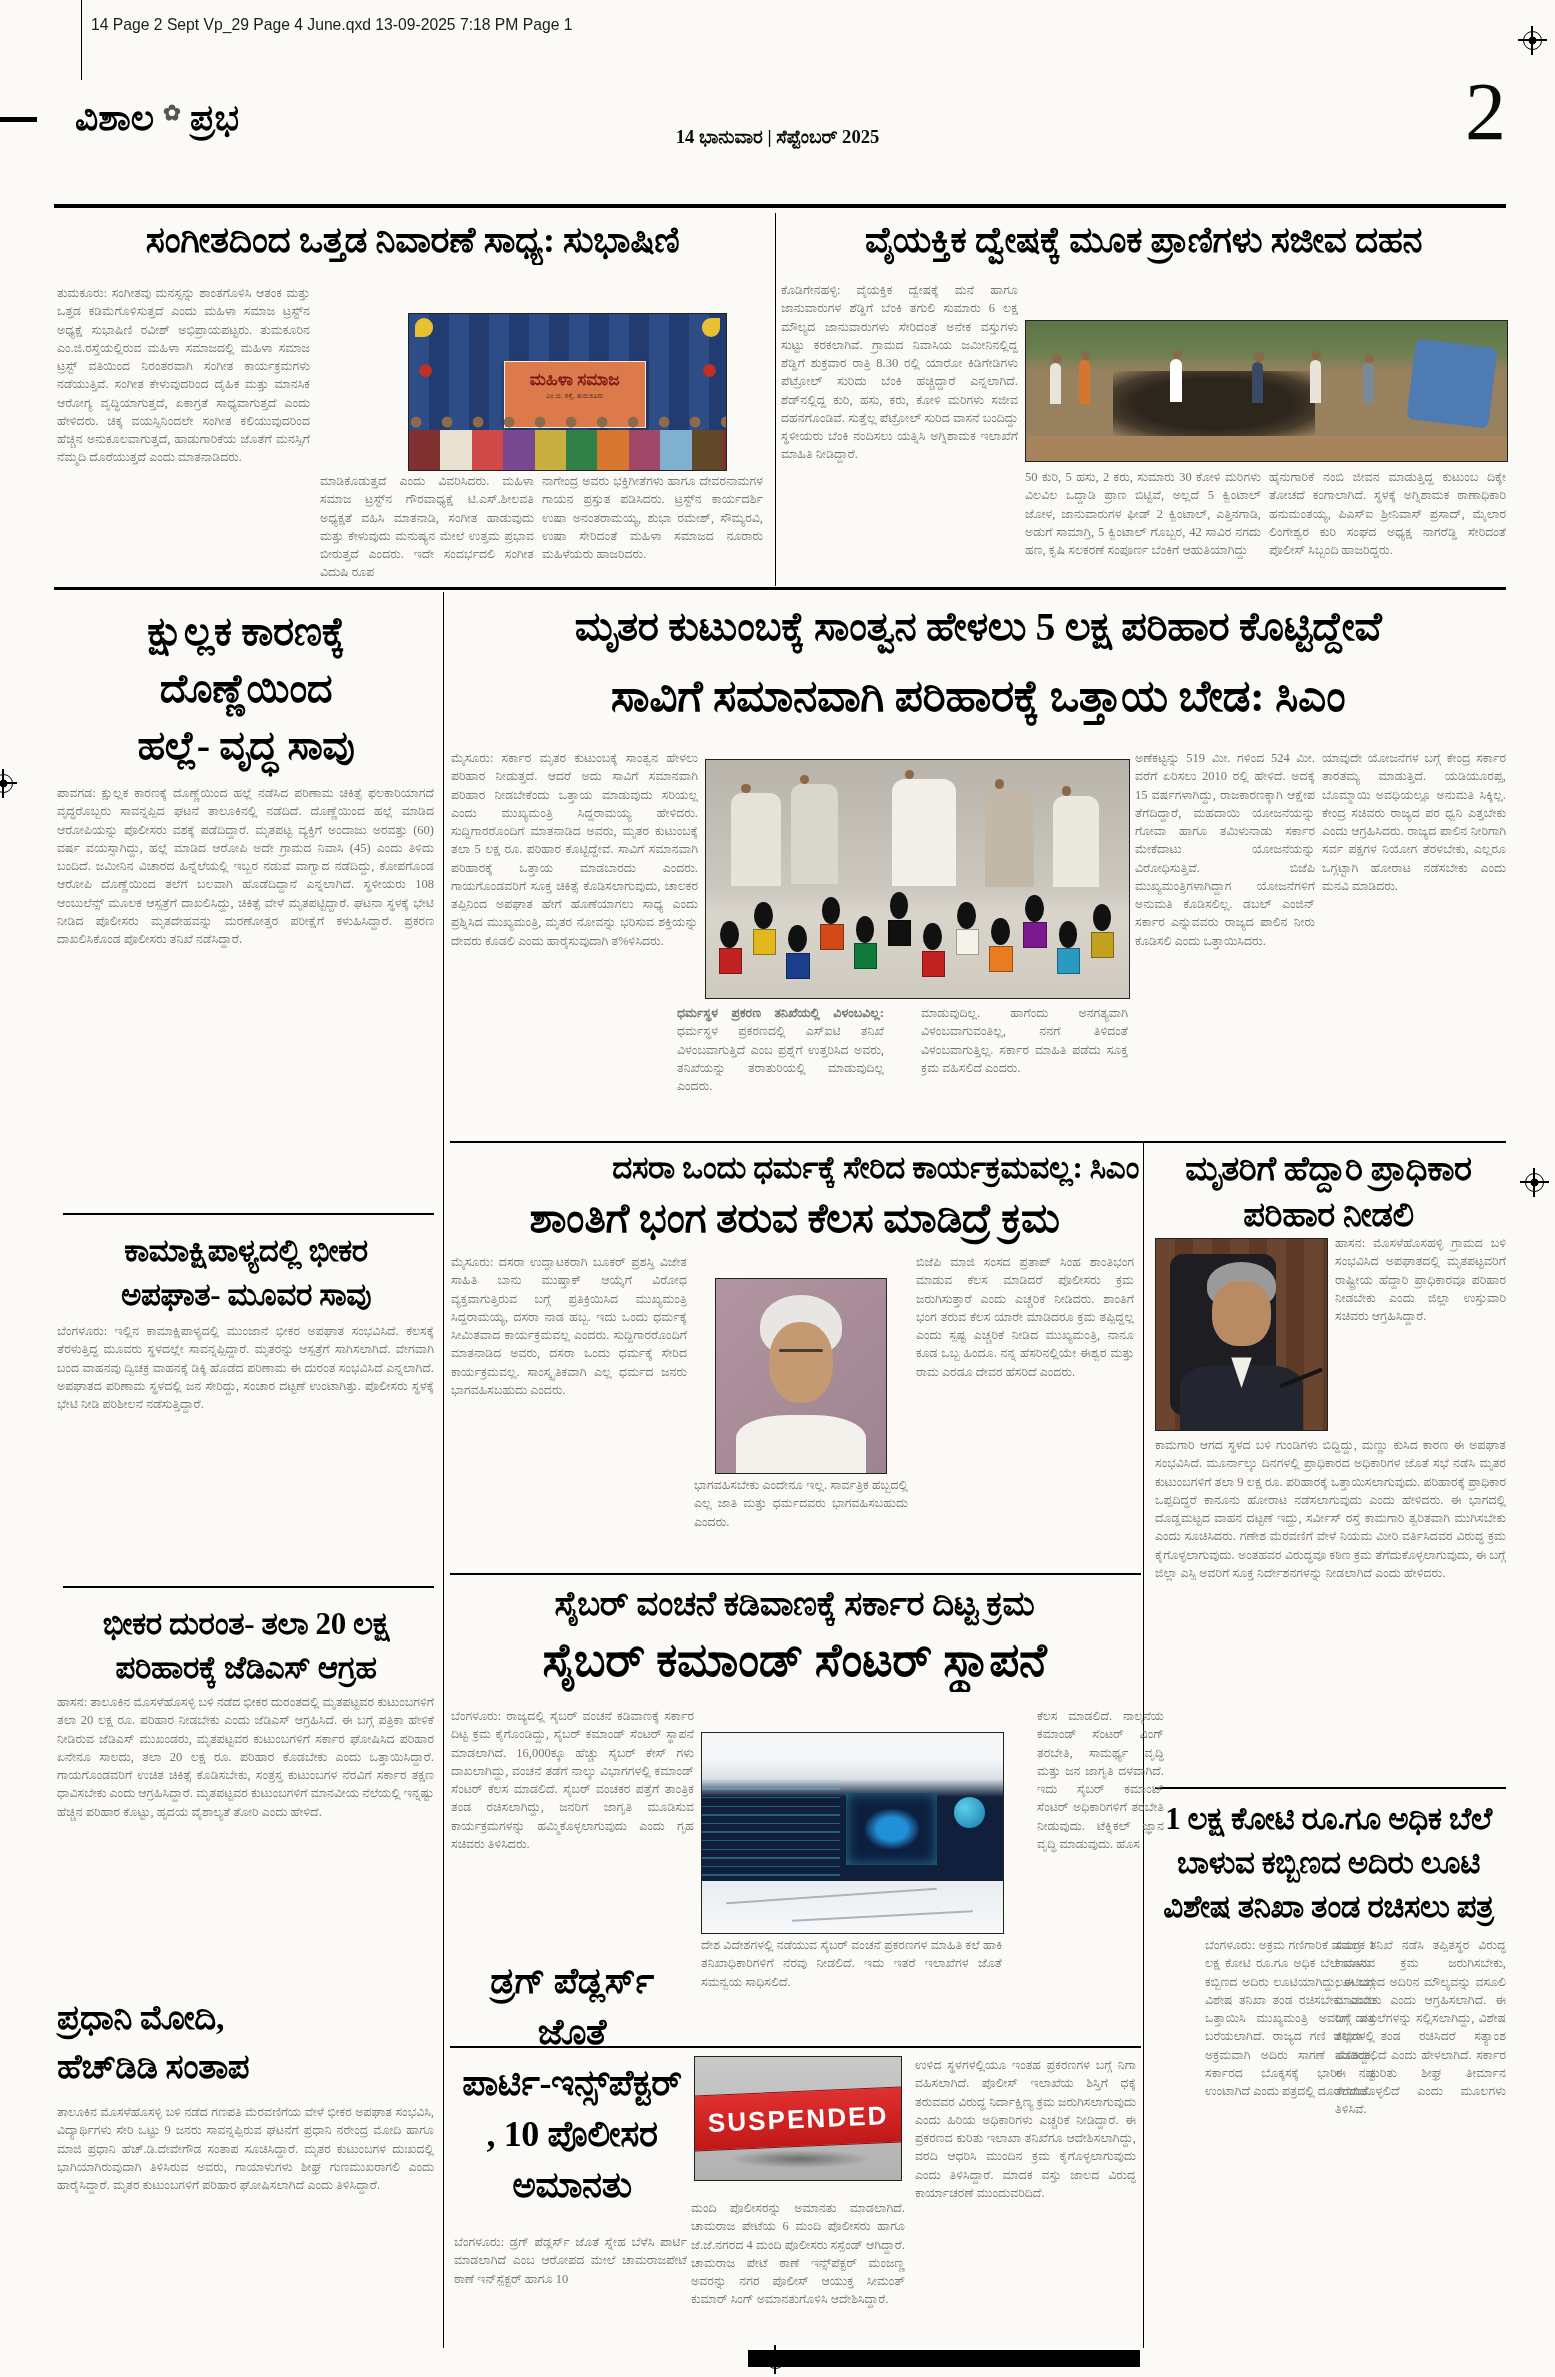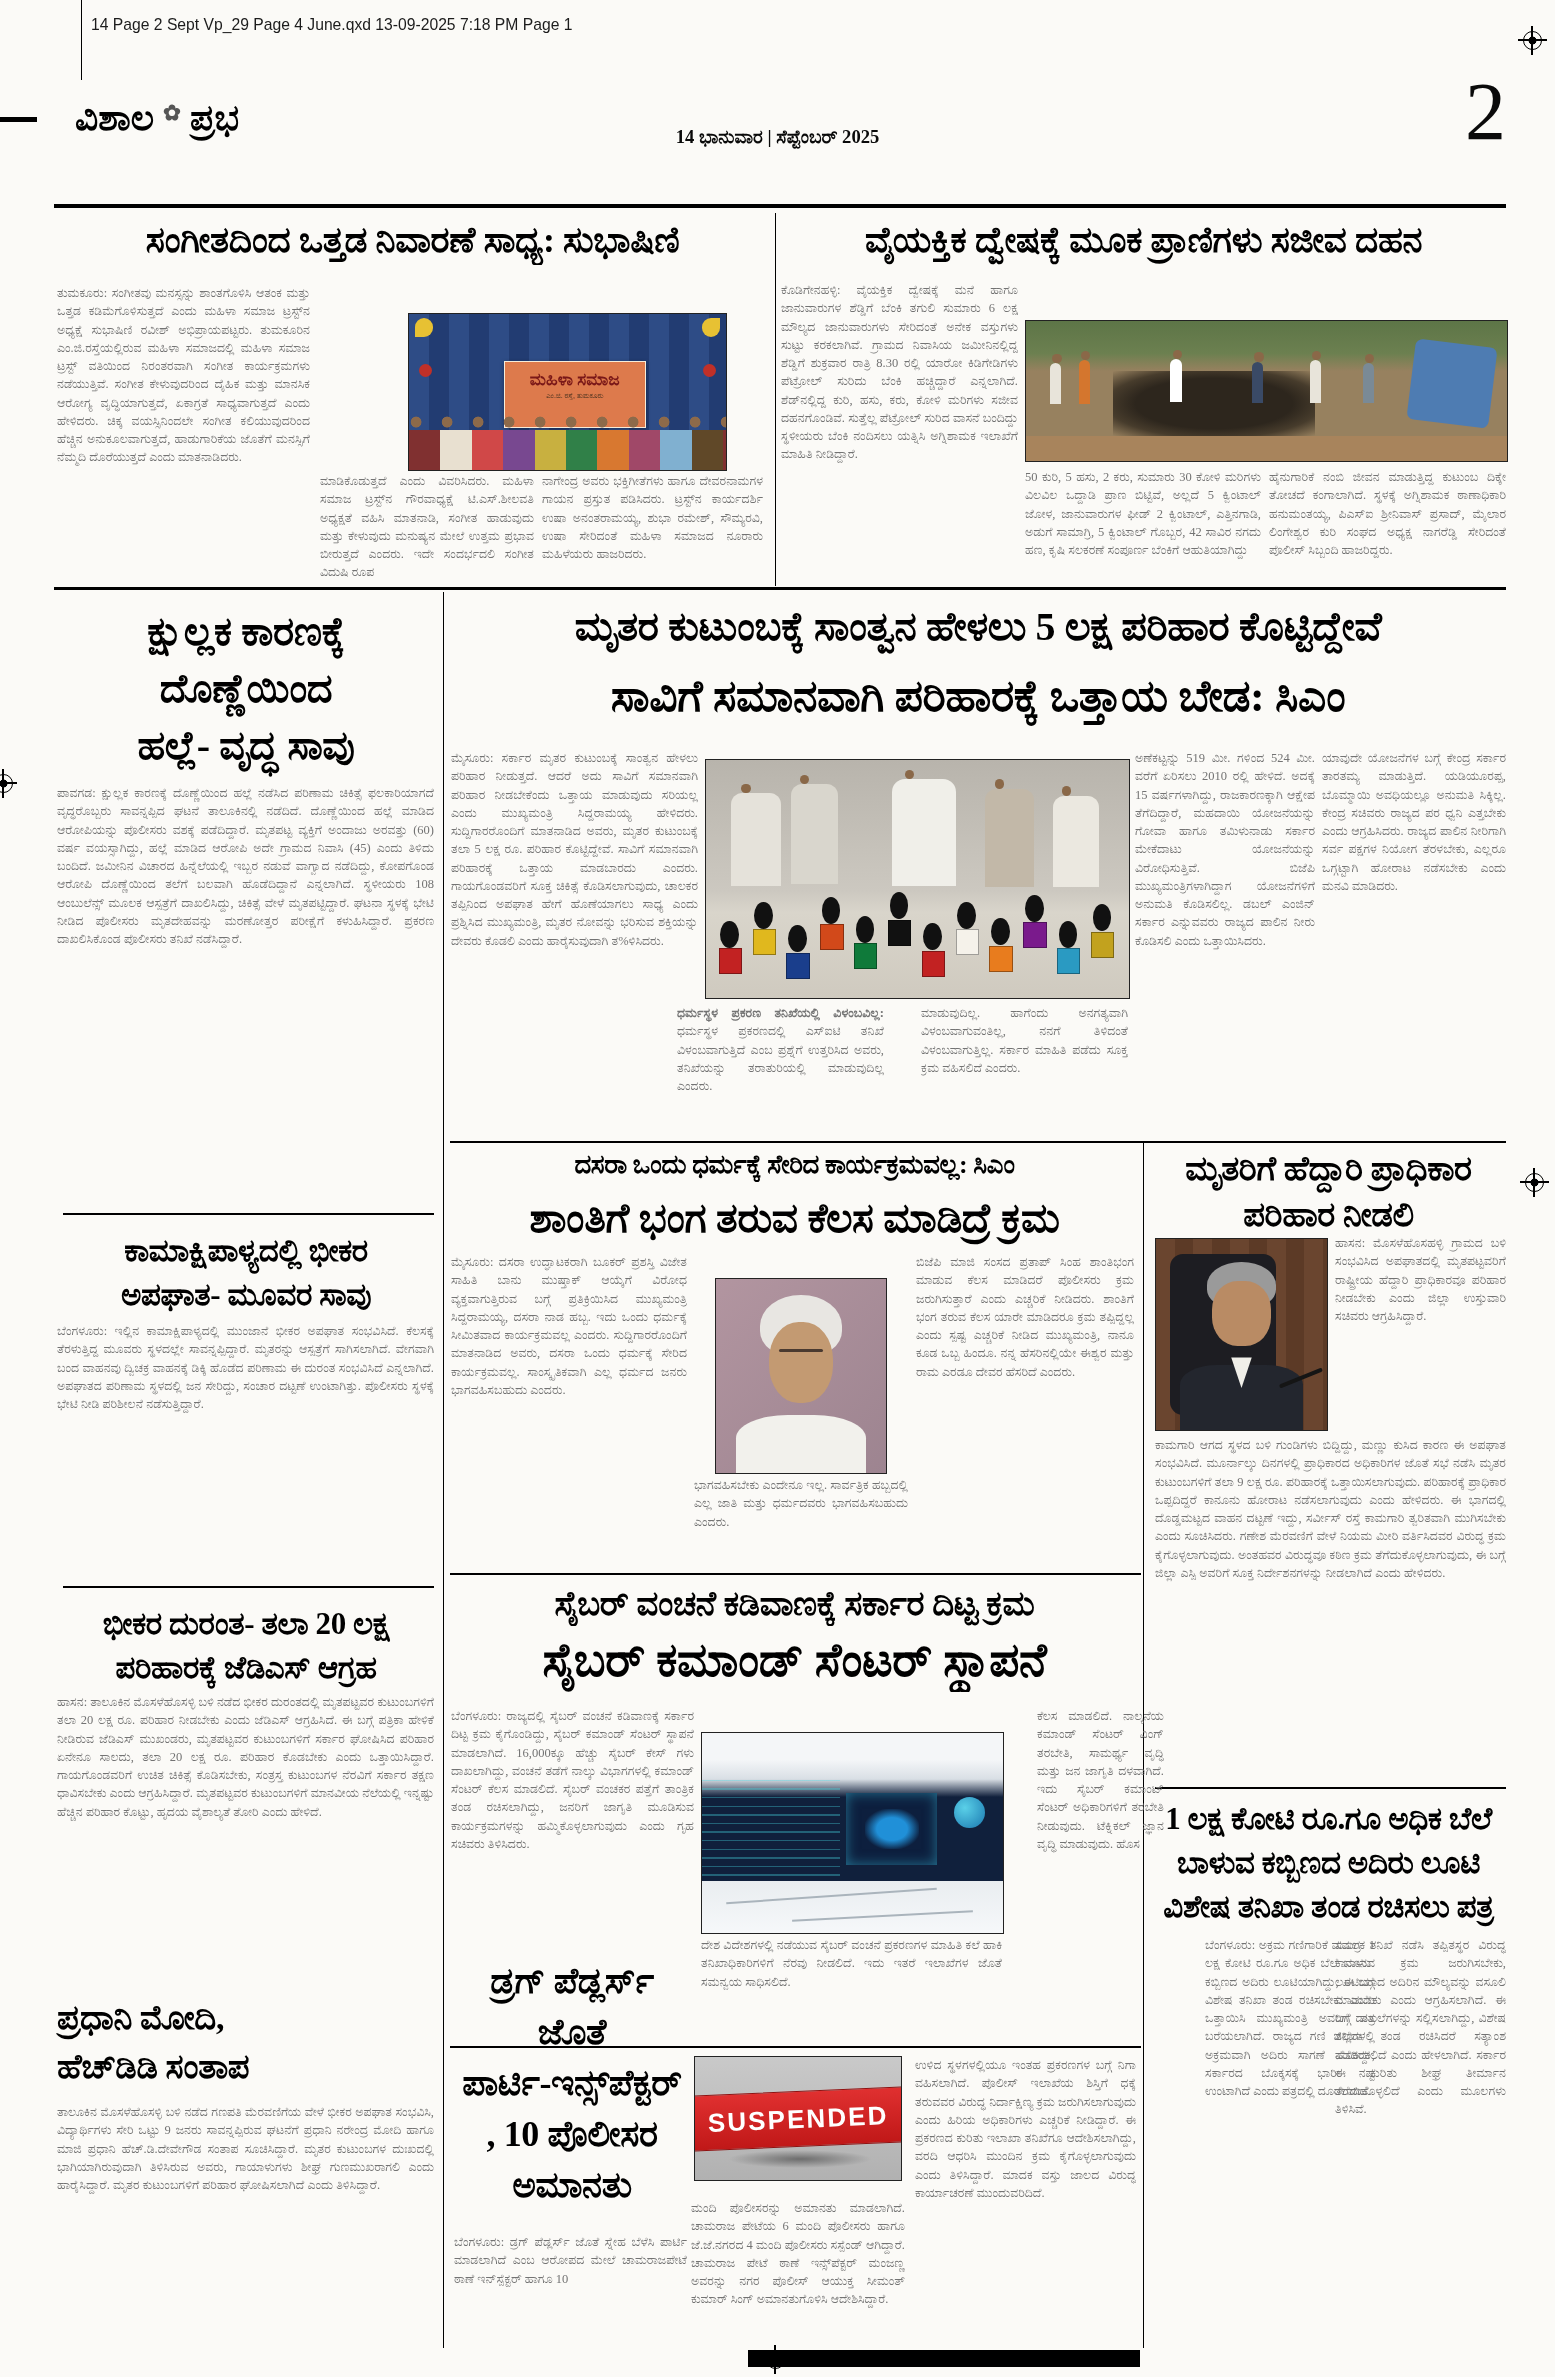--- a/index.html
+++ b/index.html
@@ -145,21 +145,21 @@
 <div class="body-col" style="left:1135px;top:749px;width:180px;height:389px;">ಅಣೆಕಟ್ಟನ್ನು 519 ಮೀ. ಗಳಿಂದ 524 ಮೀ. ವರೆಗೆ ಏರಿಸಲು 2010 ರಲ್ಲಿ ಹೇಳಿದೆ. ಅದಕ್ಕೆ 15 ವರ್ಷಗಳಾಗಿದ್ದು, ರಾಜಕಾರಣಕ್ಕಾಗಿ ಆಕ್ಷೇಪ ತೆಗೆದಿದ್ದಾರೆ, ಮಹದಾಯಿ ಯೋಜನೆಯನ್ನು ಗೋವಾ ಹಾಗೂ ತಮಿಳುನಾಡು ಸರ್ಕಾರ ಮೇಕೆದಾಟು ಯೋಜನೆಯನ್ನು ವಿರೋಧಿಸುತ್ತಿವೆ. ಬಿಜೆಪಿ ಮುಖ್ಯಮಂತ್ರಿಗಳಾಗಿದ್ದಾಗ ಯೋಜನೆಗಳಿಗೆ ಅನುಮತಿ ಕೊಡಿಸಲಿಲ್ಲ. ಡಬಲ್ ಎಂಜಿನ್ ಸರ್ಕಾರ ಎನ್ನುವವರು ರಾಜ್ಯದ ಪಾಲಿನ ನೀರು ಕೊಡಿಸಲಿ ಎಂದು ಒತ್ತಾಯಿಸಿದರು.</div>
 <div class="body-col" style="left:1322px;top:749px;width:184px;height:389px;">ಯಾವುದೇ ಯೋಜನೆಗಳ ಬಗ್ಗೆ ಕೇಂದ್ರ ಸರ್ಕಾರ ತಾರತಮ್ಯ ಮಾಡುತ್ತಿದೆ. ಯಡಿಯೂರಪ್ಪ, ಬೊಮ್ಮಾಯಿ ಅವಧಿಯಲ್ಲೂ ಅನುಮತಿ ಸಿಕ್ಕಿಲ್ಲ. ಕೇಂದ್ರ ಸಚಿವರು ರಾಜ್ಯದ ಪರ ಧ್ವನಿ ಎತ್ತಬೇಕು ಎಂದು ಆಗ್ರಹಿಸಿದರು. ರಾಜ್ಯದ ಪಾಲಿನ ನೀರಿಗಾಗಿ ಸರ್ವ ಪಕ್ಷಗಳ ನಿಯೋಗ ತೆರಳಬೇಕು, ಎಲ್ಲರೂ ಒಗ್ಗಟ್ಟಾಗಿ ಹೋರಾಟ ನಡೆಸಬೇಕು ಎಂದು ಮನವಿ ಮಾಡಿದರು.</div>
 <div class="body-col" style="left:677px;top:1004px;width:207px;height:134px;">
   <span class="subhead-strong">ಧರ್ಮಸ್ಥಳ ಪ್ರಕರಣ ತನಿಖೆಯಲ್ಲಿ ವಿಳಂಬವಿಲ್ಲ:</span>
   <span>ಧರ್ಮಸ್ಥಳ ಪ್ರಕರಣದಲ್ಲಿ ಎಸ್ಐಟಿ ತನಿಖೆ ವಿಳಂಬವಾಗುತ್ತಿದೆ ಎಂಬ ಪ್ರಶ್ನೆಗೆ ಉತ್ತರಿಸಿದ ಅವರು, ತನಿಖೆಯನ್ನು ತರಾತುರಿಯಲ್ಲಿ ಮಾಡುವುದಿಲ್ಲ ಎಂದರು.</span>
 </div>
 <div class="body-col" style="left:921px;top:1004px;width:207px;height:134px;">ಮಾಡುವುದಿಲ್ಲ. ಹಾಗೆಂದು ಅನಗತ್ಯವಾಗಿ ವಿಳಂಬವಾಗುವಂತಿಲ್ಲ, ನನಗೆ ತಿಳಿದಂತೆ ವಿಳಂಬವಾಗುತ್ತಿಲ್ಲ. ಸರ್ಕಾರ ಮಾಹಿತಿ ಪಡೆದು ಸೂಕ್ತ ಕ್ರಮ ವಹಿಸಲಿದೆ ಎಂದರು.</div>
 <div class="rule" style="left:450px;top:1141px;width:1056px;height:2.1px;"></div>
 <div class="vline" style="left:1143px;top:1143px;height:1205px;"></div>
 
-<div class="hl one abs" style="left:450px;top:1148px;width:689px;font-size:26px;line-height:1.3;">ದಸರಾ ಒಂದು ಧರ್ಮಕ್ಕೆ ಸೇರಿದ ಕಾರ್ಯಕ್ರಮವಲ್ಲ: ಸಿಎಂ</div>
+<div class="hl one abs" style="left:450px;top:1148px;width:689px;font-size:31px;line-height:1.3;text-align:right;">ದಸರಾ ಒಂದು ಧರ್ಮಕ್ಕೆ ಸೇರಿದ ಕಾರ್ಯಕ್ರಮವಲ್ಲ: ಸಿಎಂ</div>
 <div class="hl one abs" style="left:450px;top:1191px;width:689px;font-size:41px;line-height:1.35;">ಶಾಂತಿಗೆ ಭಂಗ ತರುವ ಕೆಲಸ ಮಾಡಿದ್ರೆ ಕ್ರಮ</div>
 <div class="body-col" style="left:451px;top:1253px;width:236px;height:317px;">ಮೈಸೂರು: ದಸರಾ ಉದ್ಘಾಟಕರಾಗಿ ಬೂಕರ್ ಪ್ರಶಸ್ತಿ ವಿಜೇತ ಸಾಹಿತಿ ಬಾನು ಮುಷ್ತಾಕ್ ಆಯ್ಕೆಗೆ ವಿರೋಧ ವ್ಯಕ್ತವಾಗುತ್ತಿರುವ ಬಗ್ಗೆ ಪ್ರತಿಕ್ರಿಯಿಸಿದ ಮುಖ್ಯಮಂತ್ರಿ ಸಿದ್ದರಾಮಯ್ಯ, ದಸರಾ ನಾಡ ಹಬ್ಬ. ಇದು ಒಂದು ಧರ್ಮಕ್ಕೆ ಸೀಮಿತವಾದ ಕಾರ್ಯಕ್ರಮವಲ್ಲ ಎಂದರು. ಸುದ್ದಿಗಾರರೊಂದಿಗೆ ಮಾತನಾಡಿದ ಅವರು, ದಸರಾ ಒಂದು ಧರ್ಮಕ್ಕೆ ಸೇರಿದ ಕಾರ್ಯಕ್ರಮವಲ್ಲ. ಸಾಂಸ್ಕೃತಿಕವಾಗಿ ಎಲ್ಲ ಧರ್ಮದ ಜನರು ಭಾಗವಹಿಸಬಹುದು ಎಂದರು.</div>
 <div class="photo" style="left:715px;top:1278px;width:170px;height:194px;background:linear-gradient(135deg,#b295a0,#9d8490);">
   <div style="position:absolute;left:26%;top:8%;width:48%;height:32%;background:#e8e6e2;border-radius:50% 50% 42% 42%;"></div>
   <div style="position:absolute;left:31%;top:22%;width:38%;height:42%;background:#c39a72;border-radius:46%;"></div>
   <div style="position:absolute;left:37%;top:36%;width:26%;height:3.6px;background:#4a3a30;border-radius:2.1px;"></div>
   <div style="position:absolute;left:12%;bottom:0;width:76%;height:30%;background:#f2f1ec;border-radius:40% 40% 0 0;"></div>
 </div>
 <div class="body-col" style="left:694px;top:1476px;width:214px;height:94px;">ಭಾಗವಹಿಸಬೇಕು ಎಂದೇನೂ ಇಲ್ಲ. ಸಾರ್ವತ್ರಿಕ ಹಬ್ಬದಲ್ಲಿ ಎಲ್ಲ ಜಾತಿ ಮತ್ತು ಧರ್ಮದವರು ಭಾಗವಹಿಸಬಹುದು ಎಂದರು.</div>
 <div class="body-col" style="left:916px;top:1253px;width:218px;height:317px;">ಬಿಜೆಪಿ ಮಾಜಿ ಸಂಸದ ಪ್ರತಾಪ್ ಸಿಂಹ ಶಾಂತಿಭಂಗ ಮಾಡುವ ಕೆಲಸ ಮಾಡಿದರೆ ಪೊಲೀಸರು ಕ್ರಮ ಜರುಗಿಸುತ್ತಾರೆ ಎಂದು ಎಚ್ಚರಿಕೆ ನೀಡಿದರು. ಶಾಂತಿಗೆ ಭಂಗ ತರುವ ಕೆಲಸ ಯಾರೇ ಮಾಡಿದರೂ ಕ್ರಮ ತಪ್ಪಿದ್ದಲ್ಲ ಎಂದು ಸ್ಪಷ್ಟ ಎಚ್ಚರಿಕೆ ನೀಡಿದ ಮುಖ್ಯಮಂತ್ರಿ, ನಾನೂ ಕೂಡ ಒಬ್ಬ ಹಿಂದೂ. ನನ್ನ ಹೆಸರಿನಲ್ಲಿಯೇ ಈಶ್ವರ ಮತ್ತು ರಾಮ ಎರಡೂ ದೇವರ ಹೆಸರಿದೆ ಎಂದರು.</div>

